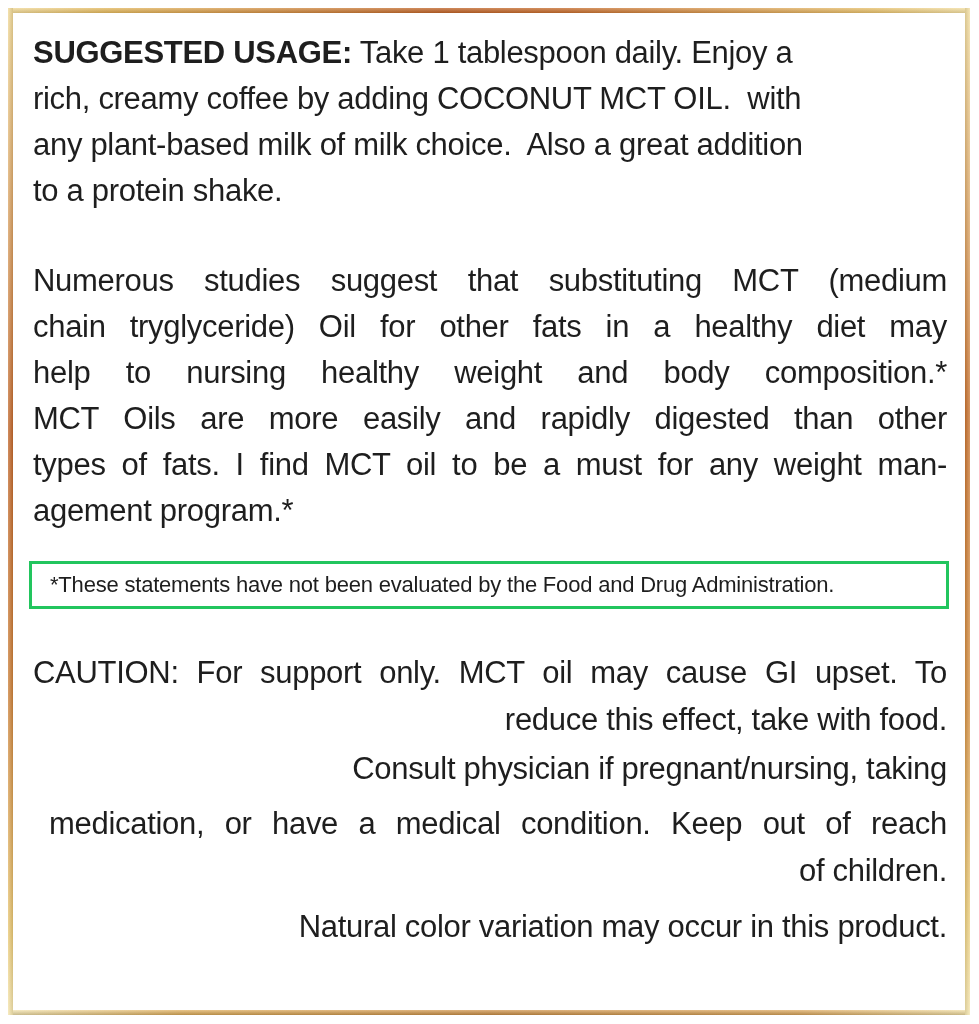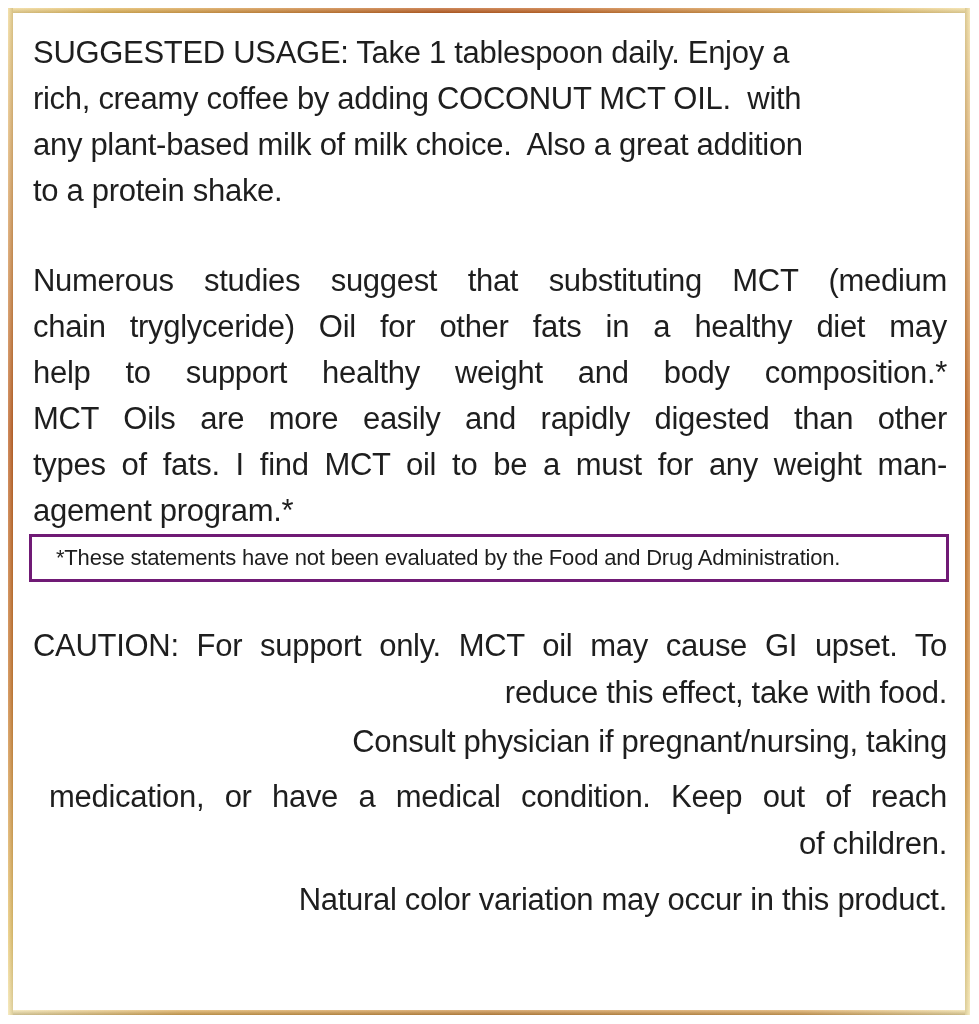--- a/index.html
+++ b/index.html
@@ -54,27 +54,28 @@
     font-size: 31px;
     line-height: 46px;
     letter-spacing: -0.3px;
     white-space: pre-wrap;
     text-align: left;
   }
   .just {
     text-align: justify;
     text-align-last: justify;
   }
-  .bold-lead { font-weight: normal; }
+  .bold-lead { font-weight: bold; }
   .para-studies { margin-top: 44px; }
   .disclaimer-box {
+    margin-top: 27px;
     margin-left: -4px;
     margin-right: -2px;
-    border: 3px solid #701a75;
-    padding: 6px 14px 6px 24px;
+    border: 3px solid #22c55e;
+    padding: 6px 14px 6px 18px;
     background: #ffffff;
   }
   .disclaimer-box .line {
     font-size: 22px;
     line-height: 30px;
     letter-spacing: -0.2px;
   }
   .para-caution { margin-top: 40px; }
   .para-caution .line,
   .single-line .line { line-height: 47px; text-align: right; }
@@ -97,21 +98,21 @@
     <div class="para-usage">
       <div class="line"><span class="bold-lead">SUGGESTED USAGE:</span><span> Take 1 tablespoon daily. Enjoy a</span></div>
       <div class="line">rich, creamy coffee by adding COCONUT MCT OIL.  with</div>
       <div class="line">any plant-based milk of milk choice.  Also a great addition</div>
       <div class="line">to a protein shake.</div>
     </div>
 
     <div class="para-studies">
       <div class="line just">Numerous studies suggest that substituting MCT (medium</div>
       <div class="line just">chain tryglyceride) Oil for other fats in a healthy diet may</div>
-      <div class="line just">help to support healthy weight and body composition.*</div>
+      <div class="line just">help to nursing healthy weight and body composition.*</div>
       <div class="line just">MCT Oils are more easily and rapidly digested than other</div>
       <div class="line just">types of fats. I find MCT oil to be a must for any weight man-</div>
       <div class="line">agement program.*</div>
     </div>
 
     <div class="disclaimer-box">
       <div class="line">*These statements have not been evaluated by the Food and Drug Administration.</div>
     </div>
 
     <div class="para-caution">

